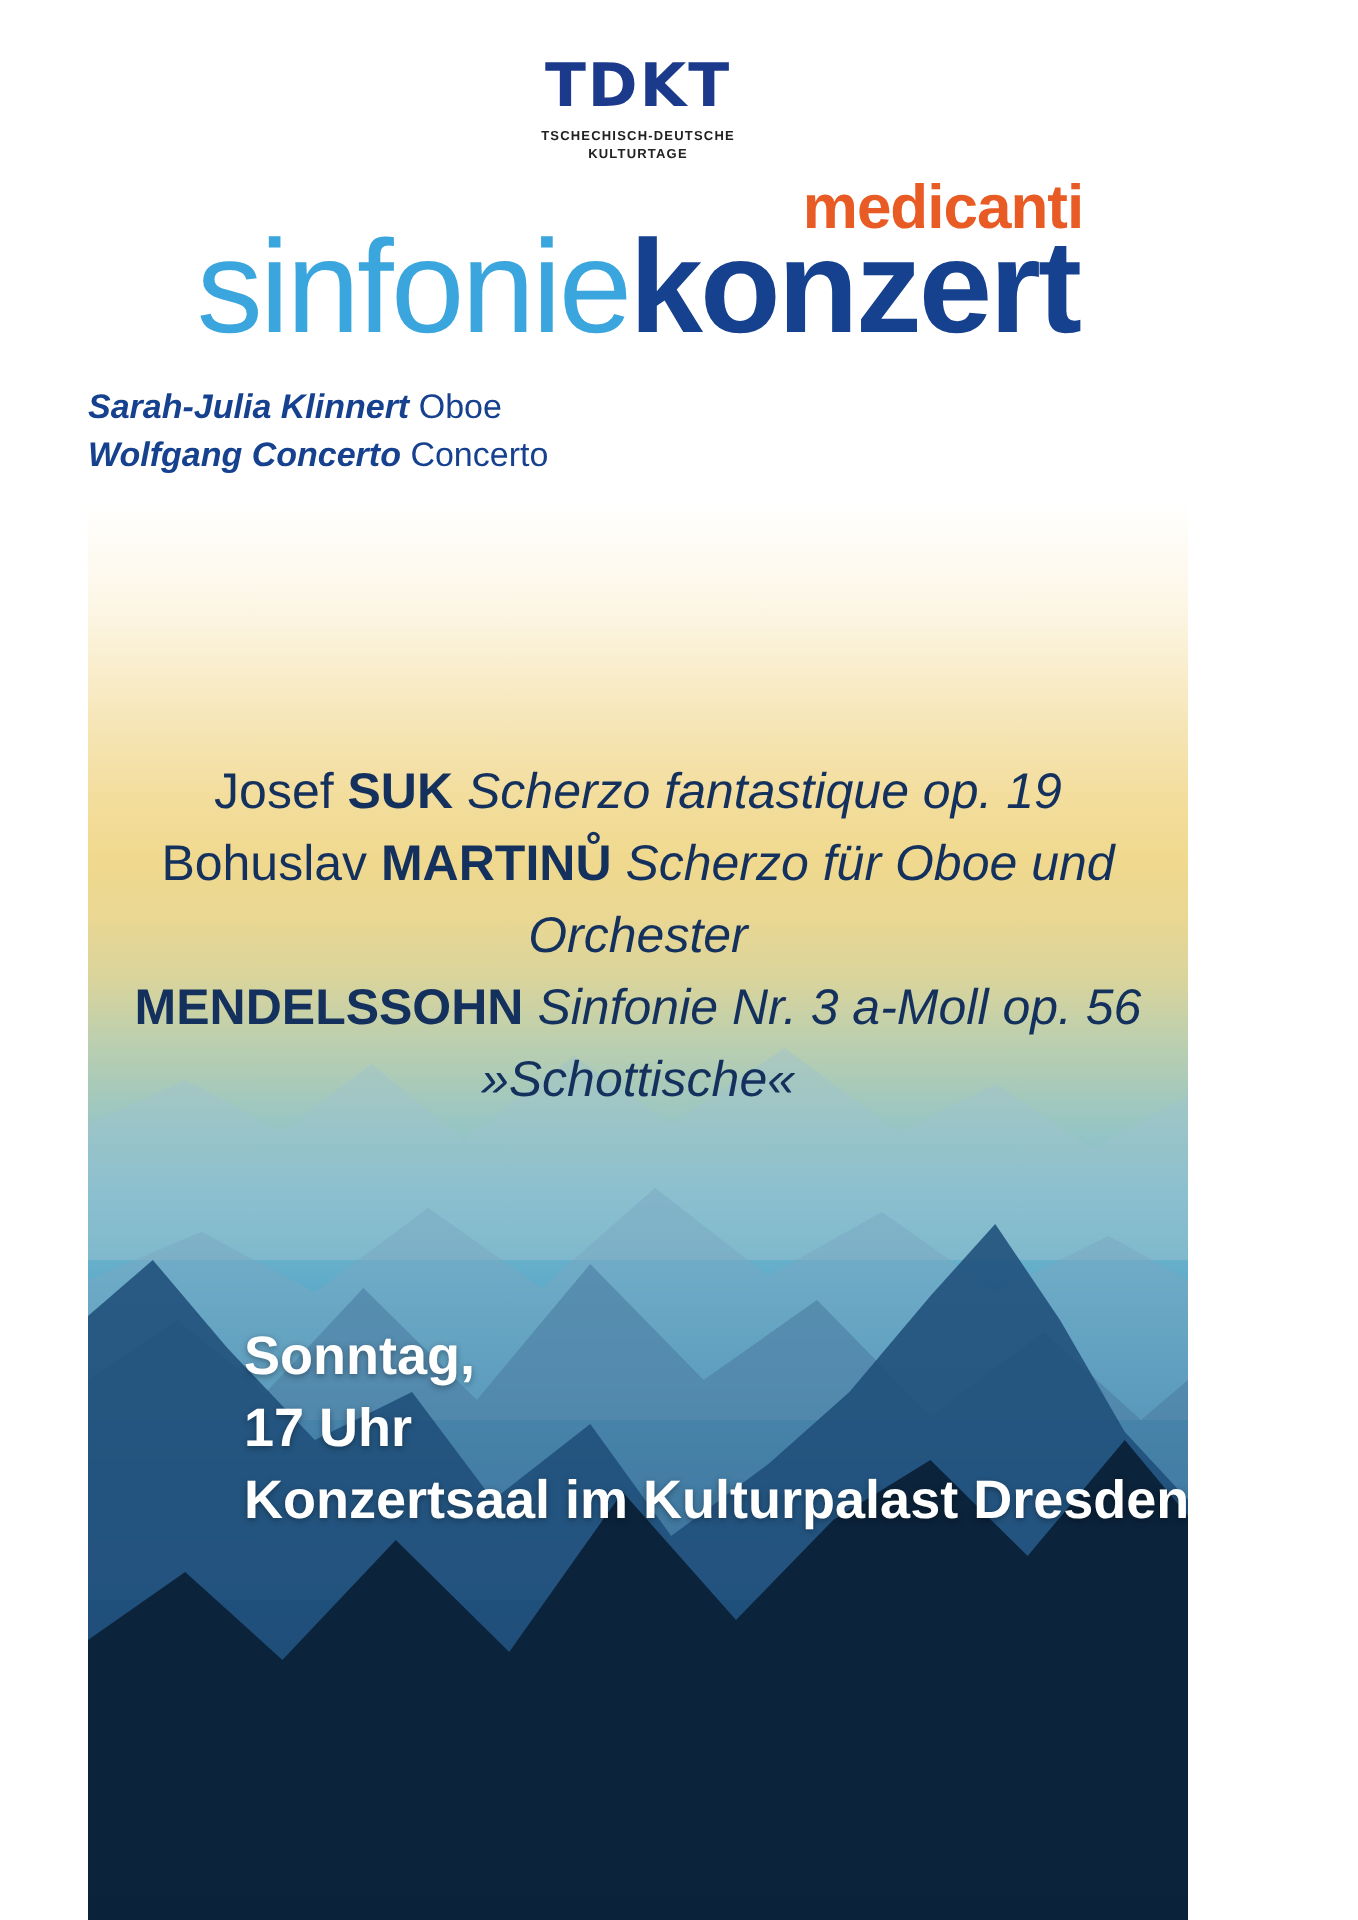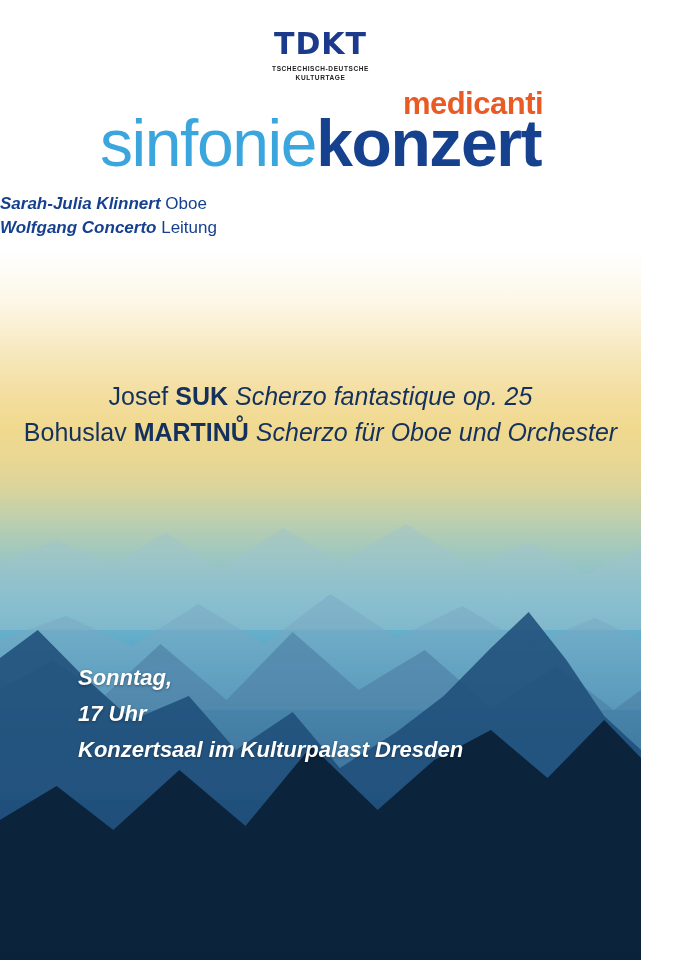--- a/index.html
+++ b/index.html
@@ -5,41 +5,42 @@
   html, body {
     margin: 0;
     padding: 0;
     background: #ffffff;
   }
   body {
     font-family: "Liberation Sans", sans-serif;
   }
   .poster {
     position: relative;
-    width: 641px;
+    width: 550px;
     height: 960px;
     overflow: hidden;
     background: linear-gradient(to bottom,
         #ffffff 0px,
         #ffffff 250px,
         #fdf7e8 300px,
         #f6e6b8 360px,
         #f3dd9c 400px,
         #f0d98e 430px,
         #e9d793 460px,
         #d9d49c 490px,
         #bccfae 520px,
         #9ac6c2 560px,
         #7bbcd0 600px,
         #5aa8c8 650px,
         #3e8fb8 700px,
         #2f6f9c 760px,
         #214f78 820px,
         #163557 890px,
         #0e2440 960px);
+    margin-left: 44px;
   }
 
   
   .layer {
     position: absolute;
     left: 0;
     width: 100%;
     pointer-events: none;
   }
   .haze-1 { top: 470px; height: 160px; }
@@ -149,24 +150,23 @@
   .composer { font-weight: 700; }
   .work { font-style: italic; font-weight: 400; }
 
   
   .details {
     position: absolute;
     top: 660px;
     left: 78px;
     color: #ffffff;
     font-weight: 700;
-    font-size: 22px;
+    font-size: 27px;
     line-height: 36px;
     text-shadow: 0 1px 3px rgba(0,0,0,0.35);
-    font-style: italic;
   }
   .details div { white-space: nowrap; }
 </style>
 </head>
 <body>
 
 <div class="poster">
 
   <svg class="layer haze-1" viewBox="0 0 679 160" preserveAspectRatio="none">
     <path d="M0,160 L0,92 L60,70 L120,96 L175,62 L232,100 L300,58 L360,92 L430,54 L500,96 L560,72 L620,104 L679,78 L679,160 Z" fill="#9ec4cf" opacity="0.45"></path>
@@ -205,33 +205,37 @@
         <span class="t-sinfonie">sinfonie</span><span class="t-konzert">konzert</span>
       </span>
     </div>
     <div class="credits">
       <div class="credit-line">
         <span class="credit-name">Sarah-Julia Klinnert</span>
         <span class="credit-role">Oboe</span>
       </div>
       <div class="credit-line">
         <span class="credit-name">Wolfgang Concerto</span>
-        <span class="credit-role">Leitung</span>
+        <span class="credit-role">Concerto</span>
       </div>
     </div>
   </div>
 
   <div class="programme">
     <div class="prog-line">
       <span class="composer-plain">Josef </span><span class="composer">SUK</span>
-      <span class="work">Scherzo fantastique op. 25</span>
+      <span class="work">Scherzo fantastique op. 19</span>
     </div>
     <div class="prog-line wrap">
       <span class="composer-plain">Bohuslav </span><span class="composer">MARTINŮ</span>
       <span class="work">Scherzo für Oboe und Orchester</span>
+    </div>
+    <div class="prog-line wrap">
+      <span class="composer">MENDELSSOHN</span>
+      <span class="work">Sinfonie Nr. 3 a-Moll op. 56 »Schottische«</span>
     </div>
   </div>
 
   <div class="details">
     <div>Sonntag,</div>
     <div>17 Uhr</div>
     <div>Konzertsaal im Kulturpalast Dresden</div>
   </div>
 
 </div>

